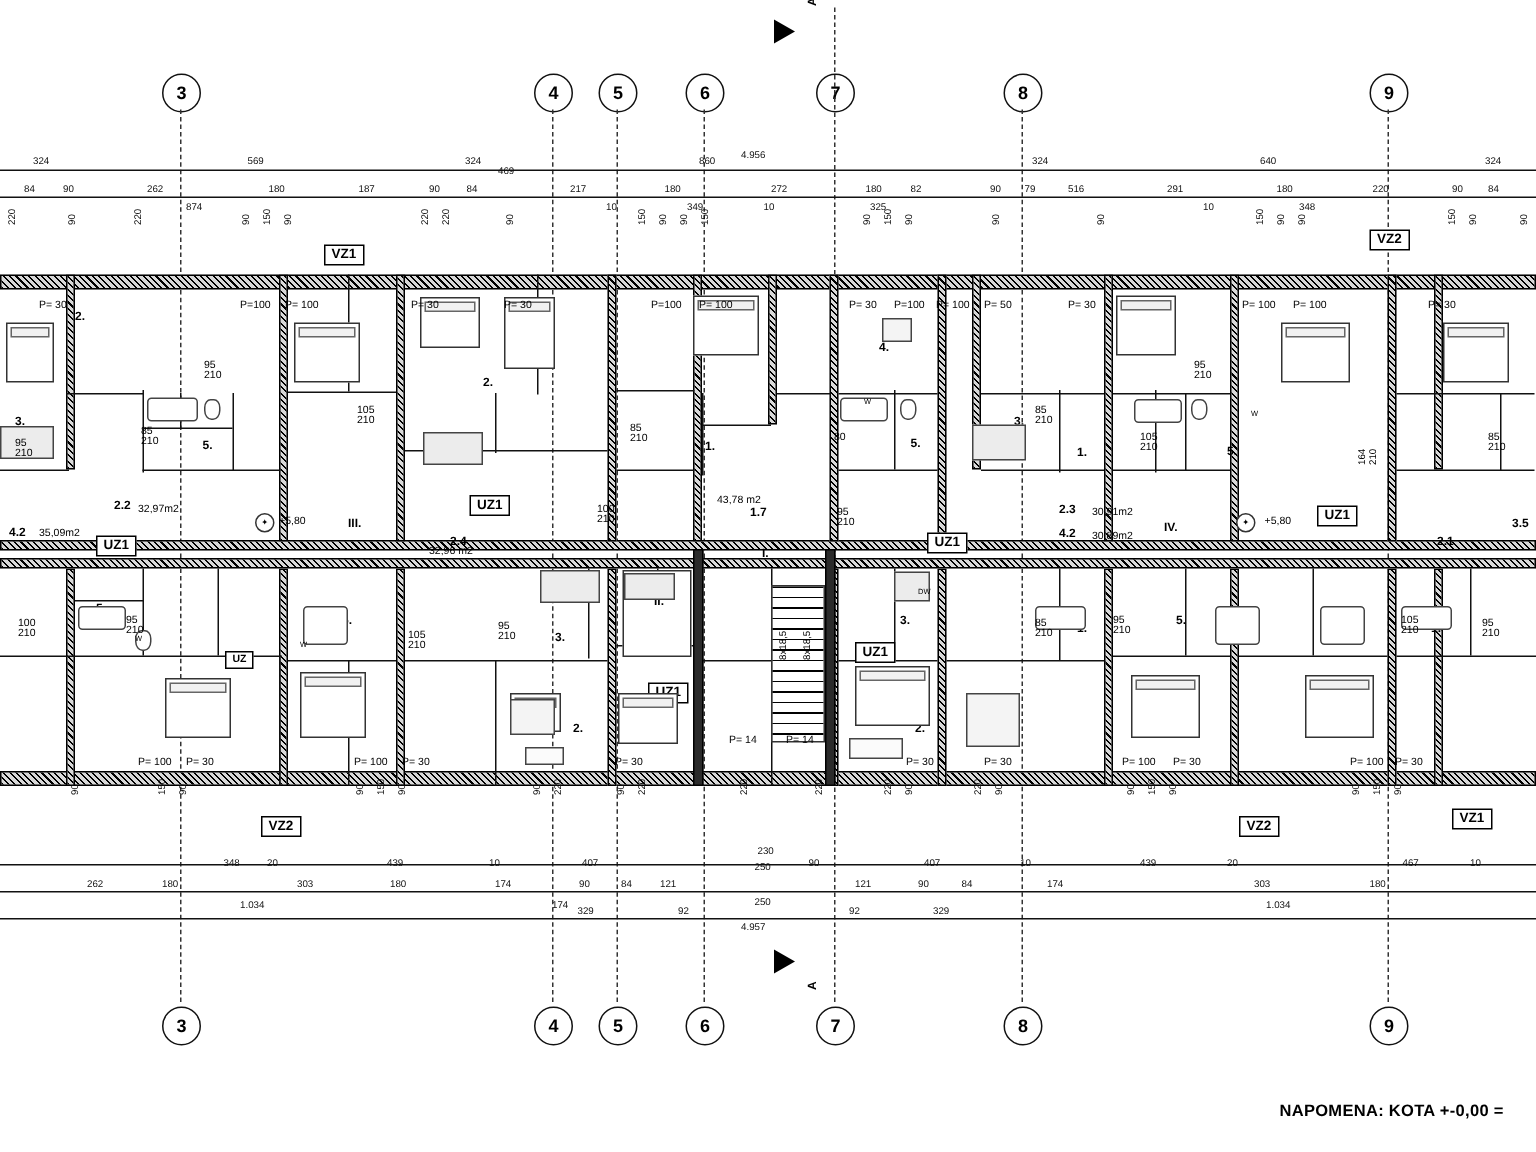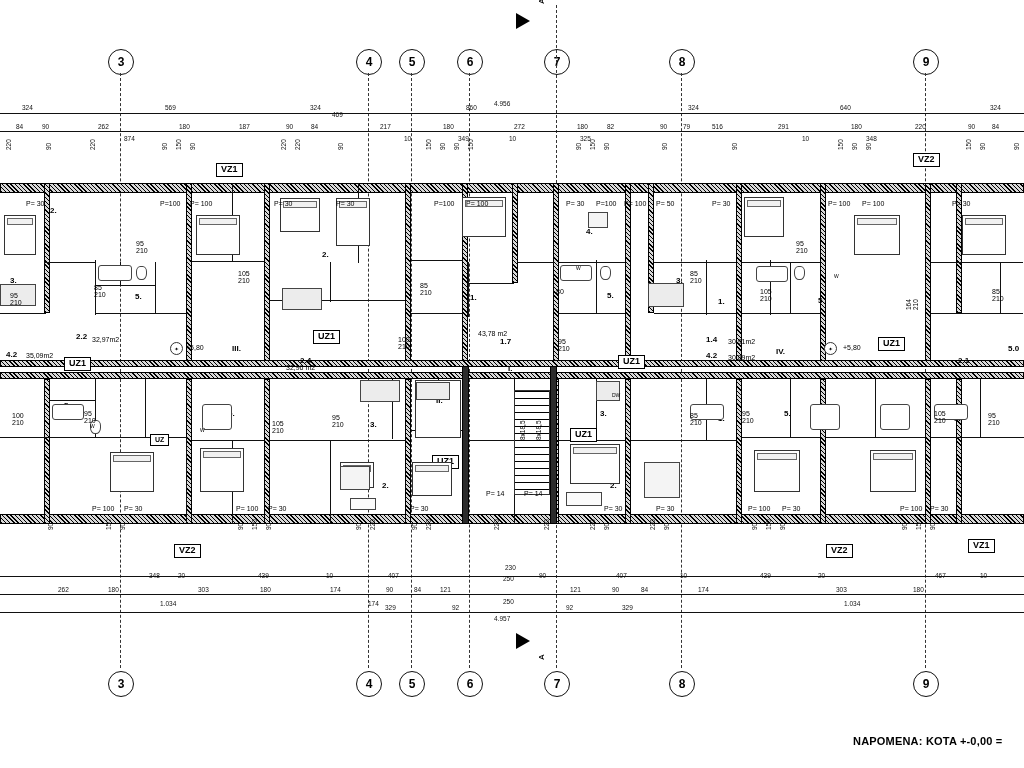--- a/index.html
+++ b/index.html
@@ -431,24 +431,24 @@
   <div class="lbl-b" style="left:76px;top:333px;">2.2</div>
   <div class="lbl" style="left:92px;top:336px;">32,97m2</div>
   <div class="lbl-b" style="left:6px;top:351px;">4.2</div>
   <div class="lbl" style="left:26px;top:352px;">35,09m2</div>
   <div class="lbl-b" style="left:300px;top:357px;">2.4</div>
   <div class="lbl" style="left:286px;top:364px;">32,96 m2</div>
   <div class="lbl-b" style="left:500px;top:338px;">1.7</div>
   <div class="lbl" style="left:478px;top:330px;">43,78 m2</div>
   <div class="lbl-b" style="left:706px;top:352px;">4.2</div>
   <div class="lbl" style="left:728px;top:354px;">30,89m2</div>
-  <div class="lbl-b" style="left:706px;top:336px;">1.4</div>
+  <div class="lbl-b" style="left:706px;top:336px;">2.3</div>
   <div class="lbl" style="left:728px;top:338px;">30,91m2</div>
   <div class="lbl-b" style="left:958px;top:357px;">2.1</div>
-  <div class="lbl-b" style="left:1008px;top:345px;">5.0</div>
+  <div class="lbl-b" style="left:1008px;top:345px;">3.5</div>
 
   <div class="lbl" style="left:186px;top:344px;">+5,80</div>
   <div class="circle-mark" style="left:170px;top:342px;">✦</div>
   <div class="lbl" style="left:843px;top:344px;">+5,80</div>
   <div class="circle-mark" style="left:824px;top:342px;">✦</div>
 
   <div class="tagbox" style="left:313px;top:330px;">UZ1</div>
   <div class="tagbox" style="left:64px;top:357px;">UZ1</div>
   <div class="tagbox" style="left:618px;top:355px;">UZ1</div>
   <div class="tagbox" style="left:878px;top:337px;">UZ1</div>

